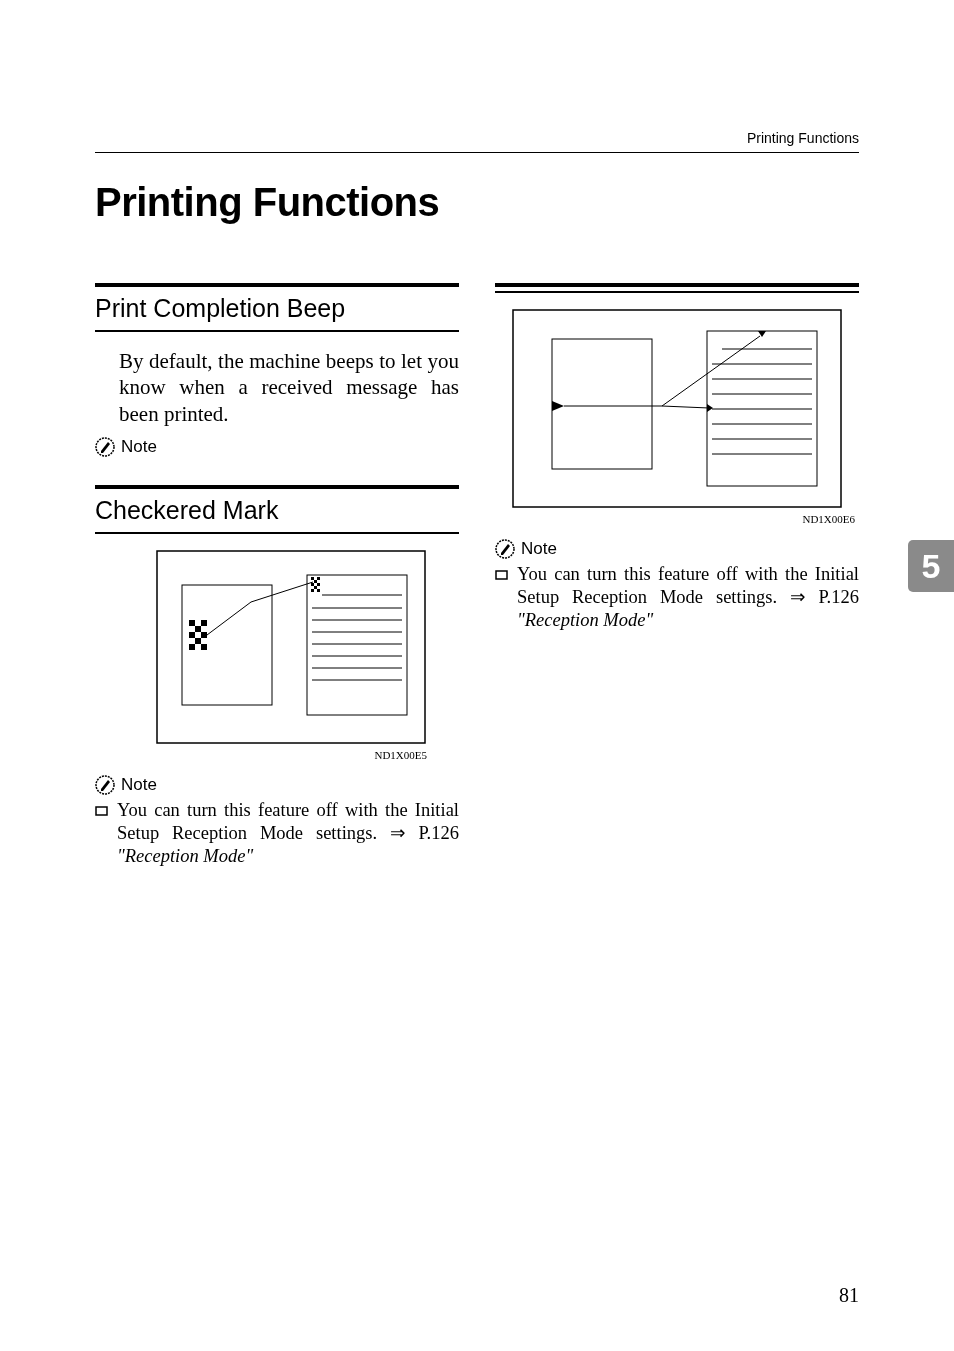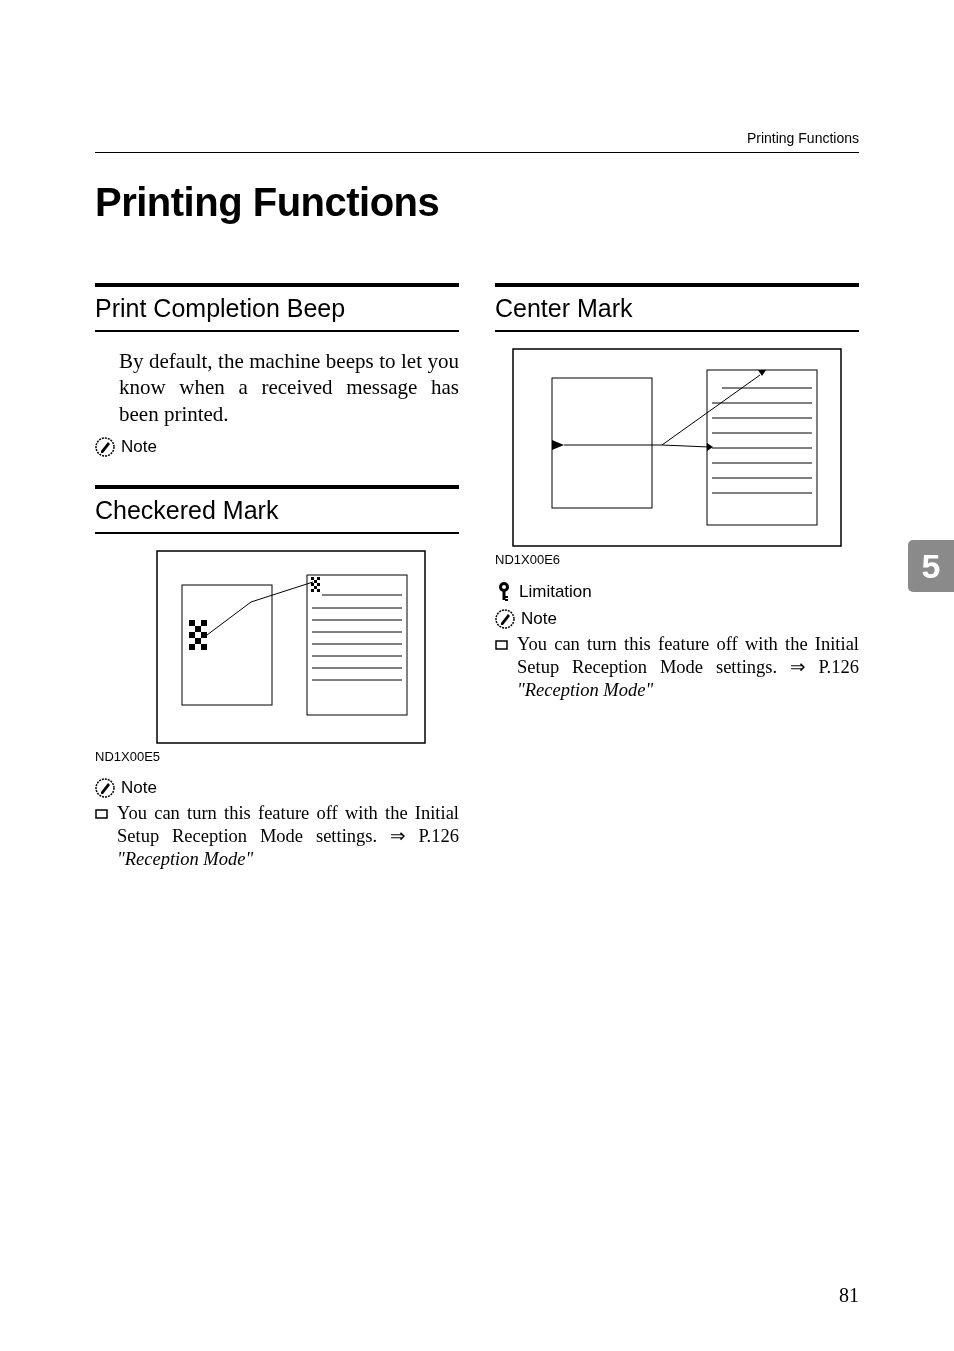--- a/index.html
+++ b/index.html
@@ -87,22 +87,23 @@
       flex: 0 0 22px;
       margin-top: 2px;
     }
     .bullet-item .txt { flex: 1; }
     .italic { font-style: italic; }
     .figure-box {
       margin: 14px auto 4px auto;
       display: block;
     }
     .figure-caption {
-      font-family: Liberation Sans, sans-serif;
-      font-size: 13px;
+      font-family: Liberation Serif, serif;
+      font-size: 11px;
+      text-align: right;
       margin-right: 32px;
       margin-bottom: 14px;
     }
     .section-block { margin-bottom: 28px; }
     .tab-5 {
       position: absolute;
       right: 0;
       top: 540px;
       width: 46px;
       height: 52px;
@@ -220,21 +221,20 @@
         <span class="txt"><span>You can turn this feature off with the Initial Setup Reception Mode settings. </span>⇒<span> P.126 </span><span class="italic">"Reception Mode"</span></span>
       </div>
     </div>
 
   </div>
 
   <div class="col">
 
     <div class="section-block">
       <div class="section-rule-top"></div>
-      <h2 class="section-heading">Center Mark</h2>
       <div class="section-rule-bottom"></div>
 
 
       <svg class="figure-box" width="330" height="200" viewBox="0 0 330 200">
         <rect x="1" y="1" width="328" height="197" fill="none" stroke="#000" stroke-width="1.5"></rect>
 
         <rect x="40" y="30" width="100" height="130" fill="none" stroke="#000" stroke-width="1"></rect>
 
         <polygon points="40,92 52,97 40,102" fill="#000"></polygon>
 
@@ -251,32 +251,20 @@
         <line x1="200" y1="115" x2="300" y2="115" stroke="#000"></line>
         <line x1="200" y1="130" x2="300" y2="130" stroke="#000"></line>
         <line x1="200" y1="145" x2="300" y2="145" stroke="#000"></line>
 
         <line x1="52" y1="97" x2="150" y2="97" stroke="#000"></line>
         <line x1="150" y1="97" x2="197" y2="99" stroke="#000"></line>
         <line x1="150" y1="97" x2="248" y2="27" stroke="#000"></line>
       </svg>
       <div class="figure-caption" style="margin-right:4px">ND1X00E6</div>
 
-      <div class="callout-head">
-        <span class="limit-icon">
-          <svg width="18" height="22" viewBox="0 0 18 22">
-            <circle cx="9" cy="6" r="5" fill="#000"></circle>
-            <circle cx="9" cy="6" r="2" fill="#fff"></circle>
-            <rect x="7.5" y="10" width="3" height="9" fill="#000"></rect>
-            <rect x="10" y="15" width="3" height="2" fill="#000"></rect>
-            <rect x="10" y="18" width="3" height="2" fill="#000"></rect>
-          </svg>
-        </span>
-        <span class="label">Limitation</span>
-      </div>
 
       <div class="callout-head">
         <span class="note-icon">
           <svg width="20" height="20" viewBox="0 0 20 20">
             <ellipse cx="10" cy="10" rx="9" ry="9" fill="none" stroke="#000" stroke-width="1.5" stroke-dasharray="2 1"></ellipse>
             <path d="M6 14 L13 5 L15 7 L8 16 L6 16 Z" fill="#000"></path>
           </svg>
         </span>
         <span class="label">Note</span>
       </div>

